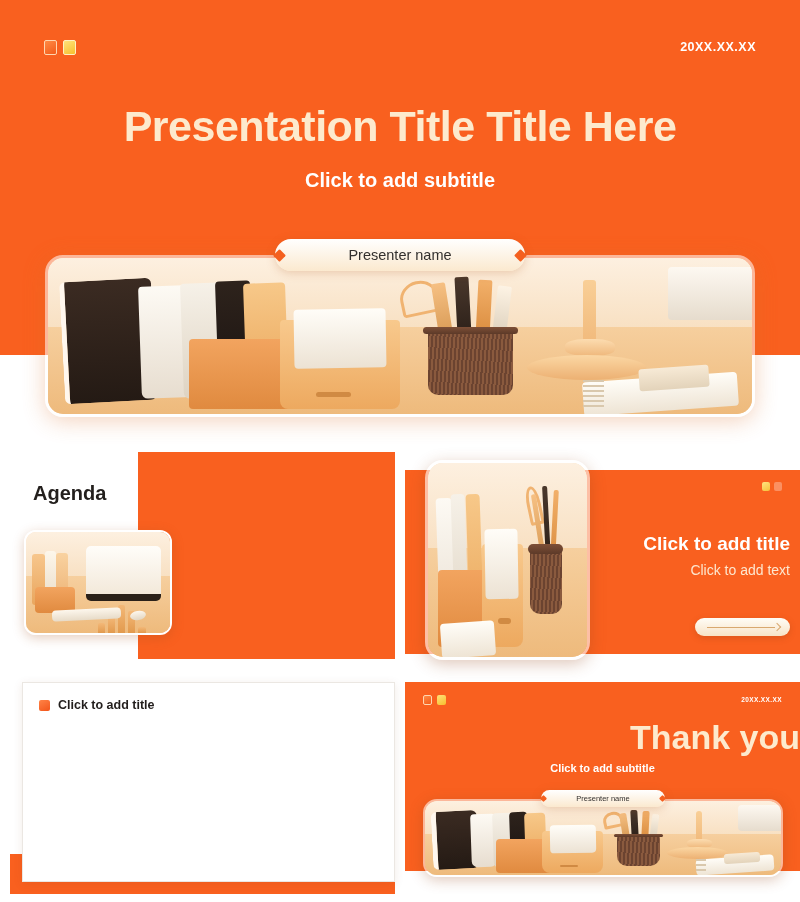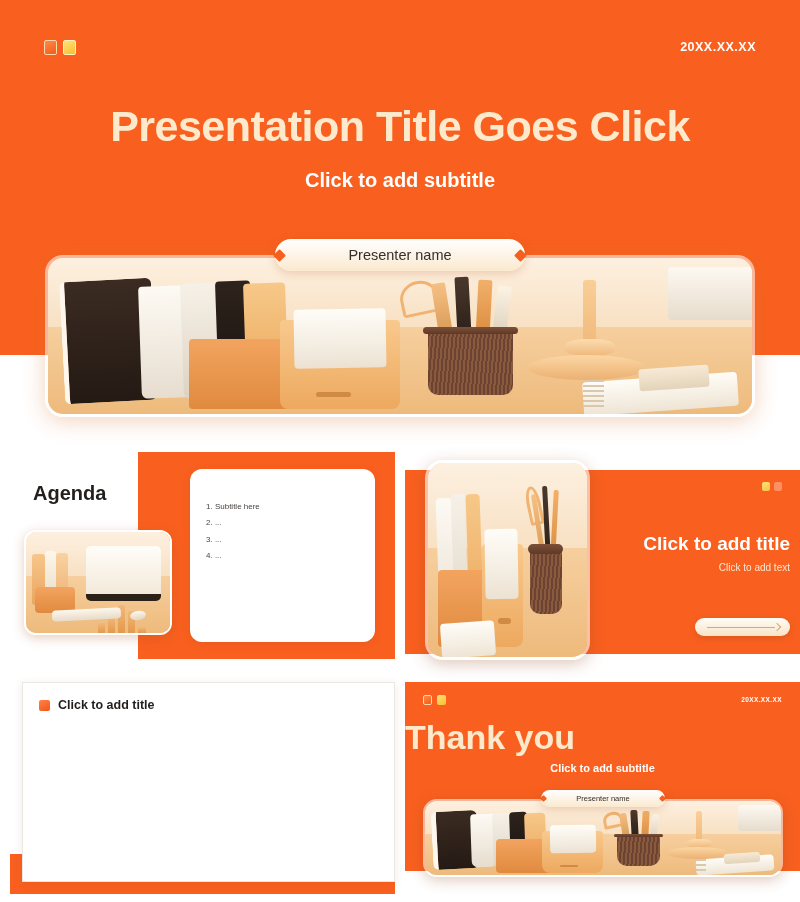--- a/index.html
+++ b/index.html
@@ -105,21 +105,21 @@
      border:2px solid #fff; }
 
   
   .s-right { position:absolute; left:405px; top:470px; width:395px; height:184px; background:#f9601f; }
   .rt-img { position:absolute; left:20px; top:-10px; width:165px; height:200px;
      border-radius:18px; overflow:hidden; border:3px solid rgba(255,255,255,.6);
      box-shadow:0 4px 16px rgba(150,70,25,.3); }
   .rt-title { position:absolute; left:190px; top:63px; width:195px; text-align:right;
      font-size:19px; font-weight:bold; color:#ffffff; }
   .rt-text { position:absolute; left:190px; top:92px; width:195px; text-align:right;
-     font-size:10px; color:#fde7cf; }
+     font-size:14px; color:#fde7cf; }
   .rt-btn { position:absolute; left:290px; top:148px; width:95px; height:18px;
      background:linear-gradient(180deg,#fffdf7,#f7e3c6); border-radius:999px;
      box-shadow:0 2px 6px rgba(140,60,20,.25); }
   .rt-btn .ln { position:absolute; left:12px; top:50%; width:68px; height:1px; background:#d8a86f; }
   .rt-btn .ar { position:absolute; right:10px; top:50%; width:6px; height:6px;
      border-top:1.4px solid #d8a86f; border-right:1.4px solid #d8a86f;
      transform:translateY(-50%) rotate(45deg); }
   .rt-dots { position:absolute; right:18px; top:12px; display:flex; gap:4px; }
   .rt-dots i { width:8px; height:9px; border-radius:2px; display:block; }
   .rt-dots .y { background:linear-gradient(150deg,#ffe482,#f6c03a); }
@@ -135,21 +135,21 @@
   .bl-title { font-size:12.5px; font-weight:bold; color:#221e1c; }
 
   
   .s-thanks { position:absolute; left:405px; top:682px; width:395px; height:189px; background:#f9601f; }
   .tk-dots { position:absolute; left:18px; top:13px; display:flex; gap:5px; }
   .tk-dots i { width:9px; height:10px; border-radius:2px; display:block; }
   .tk-dots .a { background:linear-gradient(150deg,#ff8a45,#f35b19); border:1px solid #ffd6b0; }
   .tk-dots .b { background:linear-gradient(150deg,#ffe27a,#f7bf2e); }
   .tk-date { position:absolute; right:18px; top:14px; font-size:6.5px; font-weight:bold;
      color:#fff; letter-spacing:.4px; }
-  .tk-title { position:absolute; left:0; top:36px; width:395px; text-align:left;
+  .tk-title { position:absolute; left:0; top:36px; width:395px; text-align:right;
      font-size:34px; font-weight:bold; color:#fdeacd; }
   .tk-sub { position:absolute; left:0; top:80px; width:395px; text-align:center;
      font-size:11px; font-weight:bold; color:#ffffff; }
   .tk-img { position:absolute; left:18px; top:117px; width:360px; height:78px;
      border-radius:14px; overflow:hidden; border:2px solid rgba(255,255,255,.55);
      box-shadow:0 3px 14px rgba(150,70,25,.30); }
   .tk-badge { left:136px; top:108px; width:124px; height:17px; font-size:7.5px; }
   .tk-badge .dia { width:5px; height:5px; }
 </style>
 </head>
@@ -158,21 +158,21 @@
 <div class="page">
 
   <div class="hero-bg" style="background:#F9601F;"></div>
 
   <div class="hero-dots">
     <span class="dot-sq dot-a"></span>
     <span class="dot-sq dot-b"></span>
   </div>
   <div class="hero-date">20XX.XX.XX</div>
 
-  <div class="hero-title">Presentation Title Goes Click</div>
+  <div class="hero-title">Presentation Title Title Here</div>
   <div class="hero-sub">Click to add subtitle</div>
 
   <div class="hero-img">
     <div class="desk">
       <div class="wall"></div>
         <div class="topsurf"></div>
       <div class="tablet"></div>
       <div class="tray t1"></div>
         <div class="tray t2"></div>
       <div class="tray t3"></div>
@@ -202,28 +202,20 @@
     <span class="dia"></span>
     <span class="nm">Presenter name</span>
     <span class="dia"></span>
   </div>
 
   <div class="s-agenda">
     <div class="ag-panel"></div>
 
     <div class="ag-title">Agenda</div>
 
-    <div class="ag-card">
-      <div class="ag-list">
-        <div>1. Subtitle here</div>
-        <div>2. ...</div>
-        <div>3. ...</div>
-        <div>4. ...</div>
-      </div>
-    </div>
 
     <div class="ag-thumb">
       <div class="desk desk2">
         <div class="wall"></div>
           <div class="topsurf"></div>
         <div class="bind" style="left:4%;top:22%;width:9%;height:50%;background:linear-gradient(180deg,#f7c68c,#e9a65e);"></div>
         <div class="bind" style="left:13%;top:19%;width:8%;height:53%;background:linear-gradient(180deg,#fdf6ea,#e9dcc7);"></div>
         <div class="bind" style="left:21%;top:21%;width:8%;height:51%;background:linear-gradient(180deg,#f9d2a0,#ecb173);"></div>
         <div class="box1" style="left:6%;top:54%;width:28%;height:26%;"></div>
         <div class="screen"></div>

